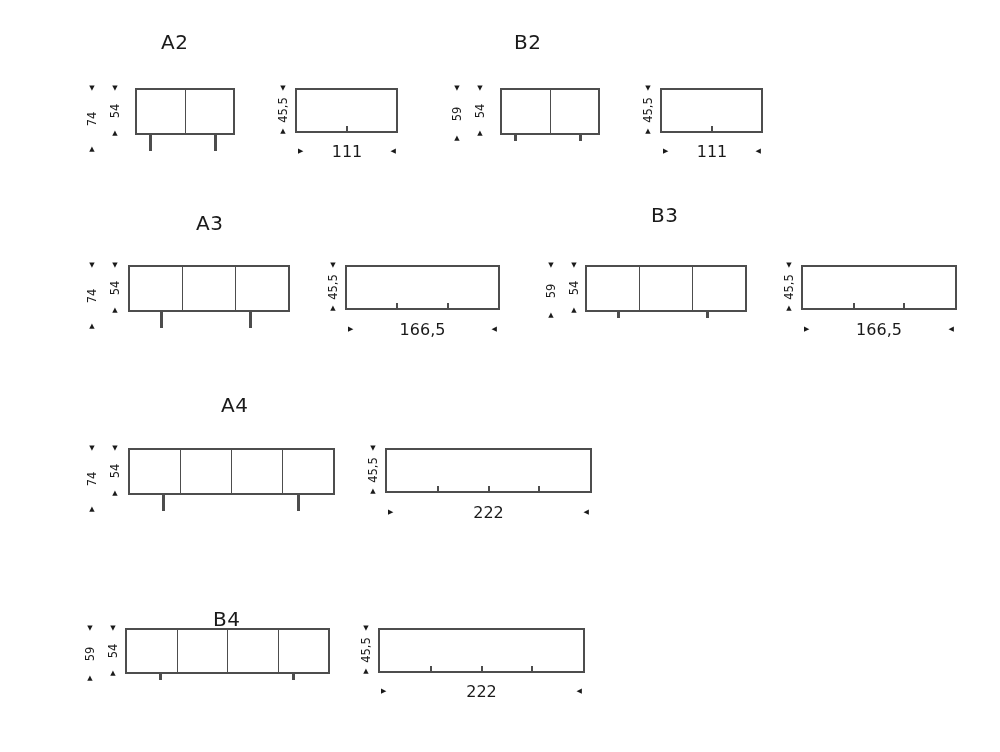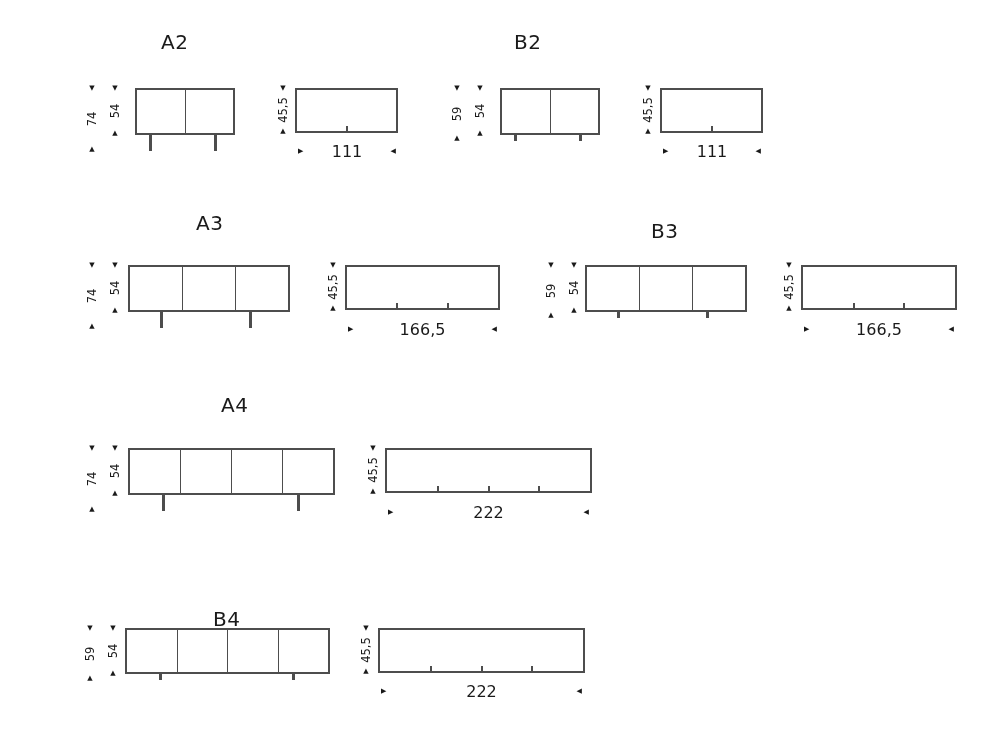--- a/index.html
+++ b/index.html
@@ -154,21 +154,21 @@
       <span class="tick" style="left:66.6%"></span>
     </div>
     <div class="hdim" style="left:348px;top:322px;width:149px">
       <span class="arr">▶</span>
       <span class="lbl">166,5</span>
       <span class="arr">◀</span>
     </div>
   </section>
 
   <section class="grp">
-    <div class="title" style="left:651px;top:219px">B3</div>
+    <div class="title" style="left:651px;top:203px">B3</div>
 
     <div class="vdim" style="left:544px;top:262px;height:57px">
       <span class="arr top">▼</span>
       <span class="lbl">59</span>
       <span class="arr bot">▲</span>
     </div>
     <div class="vdim" style="left:567px;top:262px;height:52px">
       <span class="arr top">▼</span>
       <span class="lbl">54</span>
       <span class="arr bot">▲</span>

